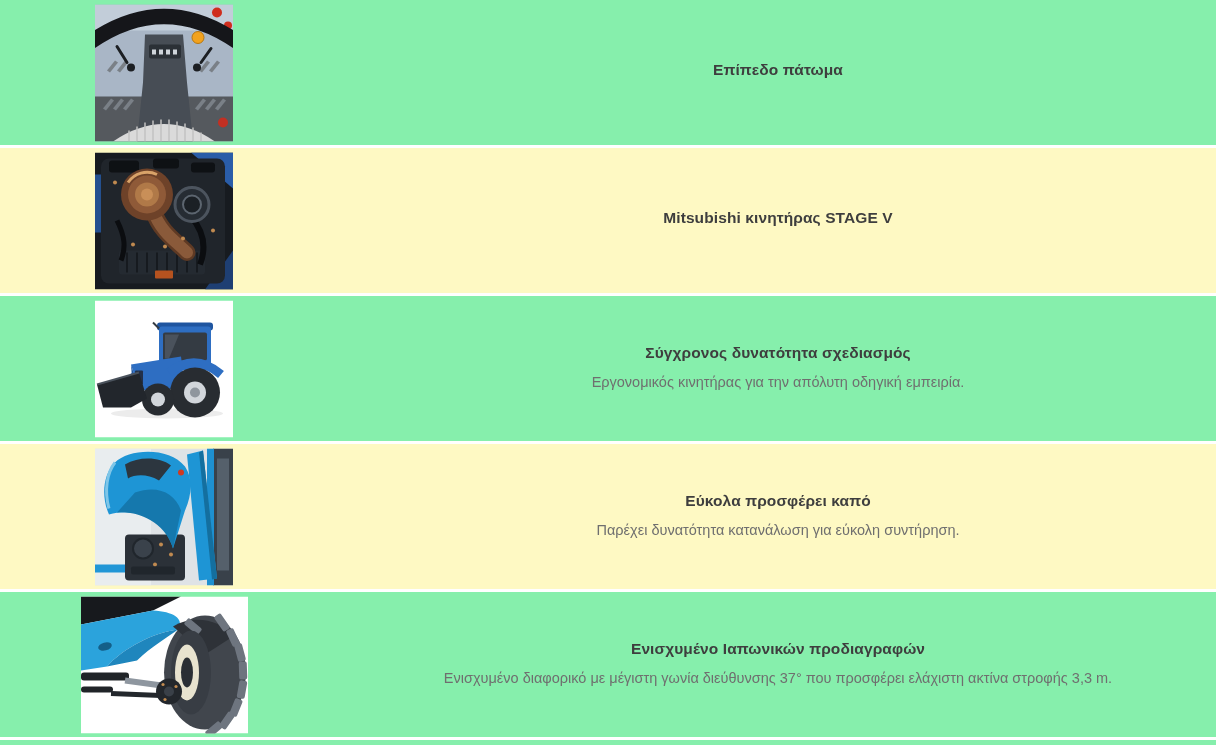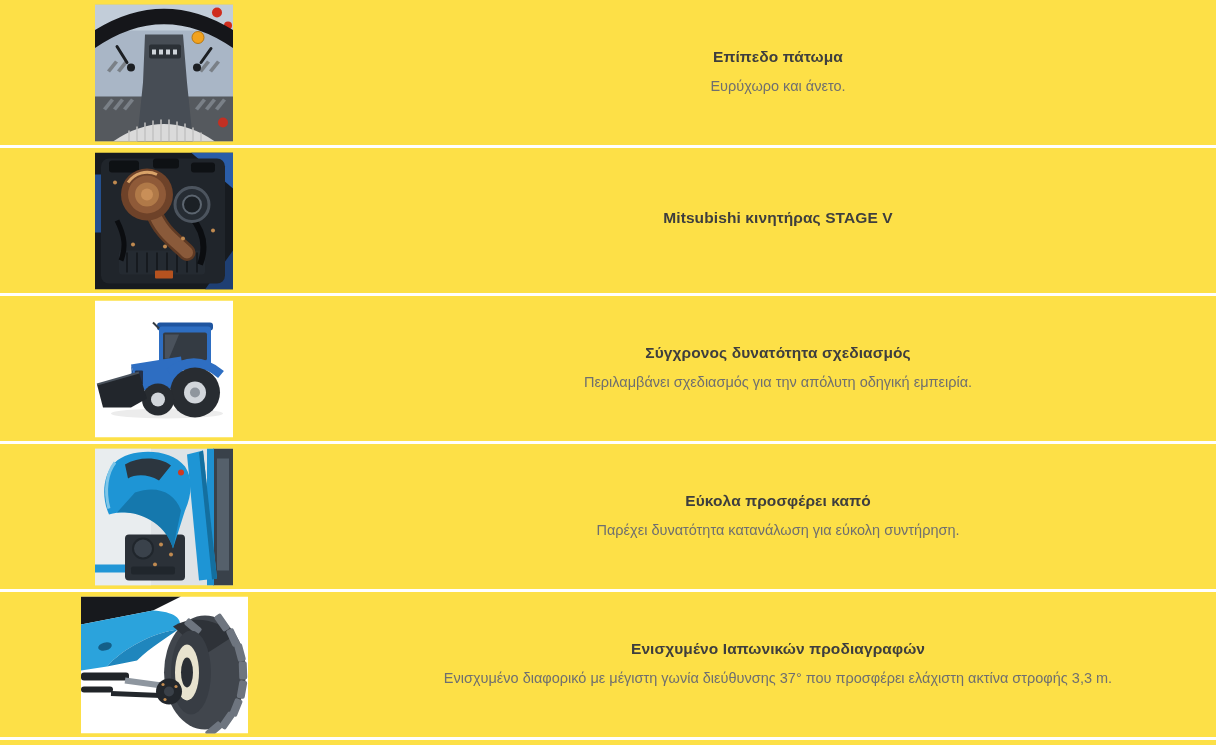--- a/index.html
+++ b/index.html
@@ -9,22 +9,22 @@
     background: #ffffff;
     overflow: hidden;
     font-family: "Liberation Sans", sans-serif;
   }
   .features { width: 100%; }
   .row {
     position: relative;
     height: 145px;
     margin: 0 6px 3px 0;
   }
-  .row.gray  { background: #fde047; }
-  .row.white { background: #fde047; }
+  .row.gray  { background: #86efac; }
+  .row.white { background: #fef9c3; }
   .row.sliver { height: 5px; margin-bottom: 0; }
   .img-wrap {
     position: absolute;
     left: 95px; top: 50%;
     transform: translateY(-50%);
     width: 138px; height: 137px;
   }
   .row-5 .img-wrap { left: 81px; width: 167px; }
   .img-wrap svg { display: block; width: 100%; height: 100%; }
   .text-block {
@@ -101,21 +101,20 @@
           <line x1="82" y1="117" x2="82" y2="137"></line>
             <line x1="90" y1="119" x2="90" y2="137"></line>
           <line x1="98" y1="123" x2="98" y2="137"></line>
             <line x1="106" y1="128" x2="106" y2="137"></line>
         </g>
         <circle cx="128" cy="118" r="5" fill="#c23023"></circle>
       </svg>
     </div>
     <div class="text-block">
       <h3 class="feature-title">Επίπεδο πάτωμα</h3>
-      <p class="feature-desc">Ευρύχωρο και άνετο.</p>
     </div>
   </section>
 
   <section class="row white row-2">
     <div class="img-wrap" aria-label="mitsubishi-engine-photo">
       <svg viewBox="0 0 138 137" preserveAspectRatio="none">
         <rect width="138" height="137" fill="#171b20"></rect>
         <path d="M96,0 L138,0 L138,36 Z" fill="#2a5da8"></path>
         <path d="M138,98 L138,137 L110,137 Z" fill="#1e3f73"></path>
         <rect x="0" y="22" width="6" height="58" fill="#24508f"></rect>
@@ -182,21 +181,21 @@
         <circle cx="100" cy="92" r="5" fill="#8f969e"></circle>
         <circle cx="63" cy="99" r="16" fill="#282c31"></circle>
         <circle cx="63" cy="99" r="7" fill="#d2d6db"></circle>
         <path d="M2,84 L44,72 L52,98 L36,107 L8,107 Z" fill="#22262c"></path>
         <path d="M2,84 L44,72" stroke="#4a525c" stroke-width="2"></path>
         <line x1="64" y1="28" x2="58" y2="22" stroke="#343b43" stroke-width="2"></line>
       </svg>
     </div>
     <div class="text-block">
       <h3 class="feature-title">Σύγχρονος δυνατότητα σχεδιασμός</h3>
-      <p class="feature-desc">Περιλαμβάνει σχεδιασμός για την απόλυτη οδηγική εμπειρία.</p>
+      <p class="feature-desc">Εργονομικός κινητήρας για την απόλυτη οδηγική εμπειρία.</p>
     </div>
   </section>
 
   <section class="row white row-4">
     <div class="img-wrap" aria-label="open-hood-photo">
       <svg viewBox="0 0 138 137" preserveAspectRatio="none">
         <rect width="138" height="137" fill="#dfe3e6"></rect>
         <rect width="56" height="137" fill="#e9edef"></rect>
         <rect x="0" y="116" width="70" height="8" fill="#2196d6"></rect>
         <rect x="118" y="0" width="20" height="137" fill="#39414a"></rect>

